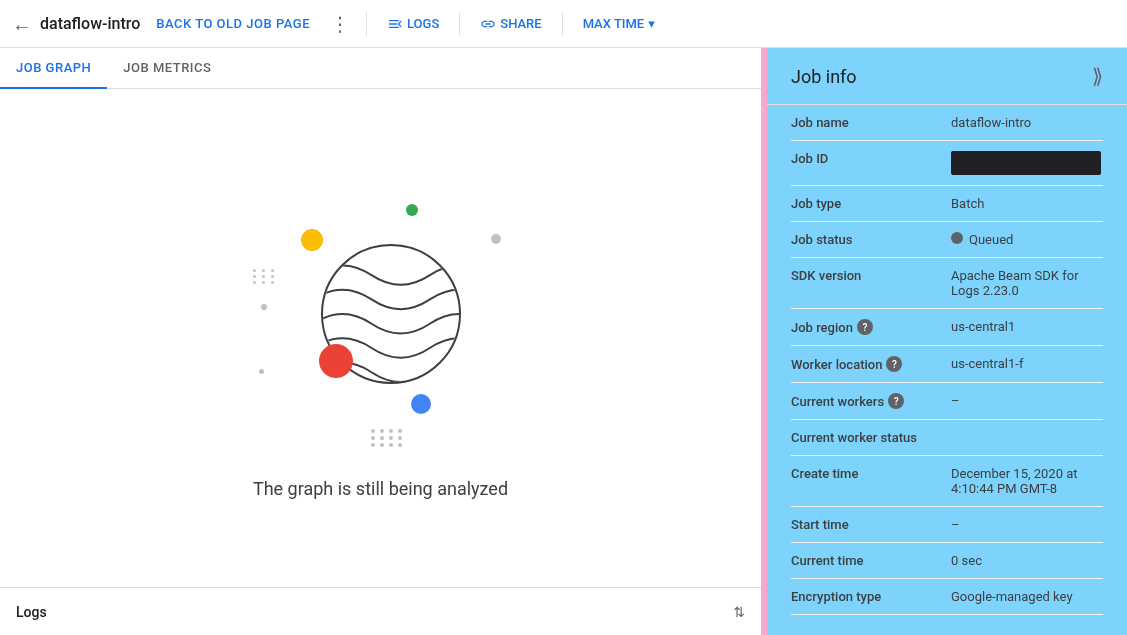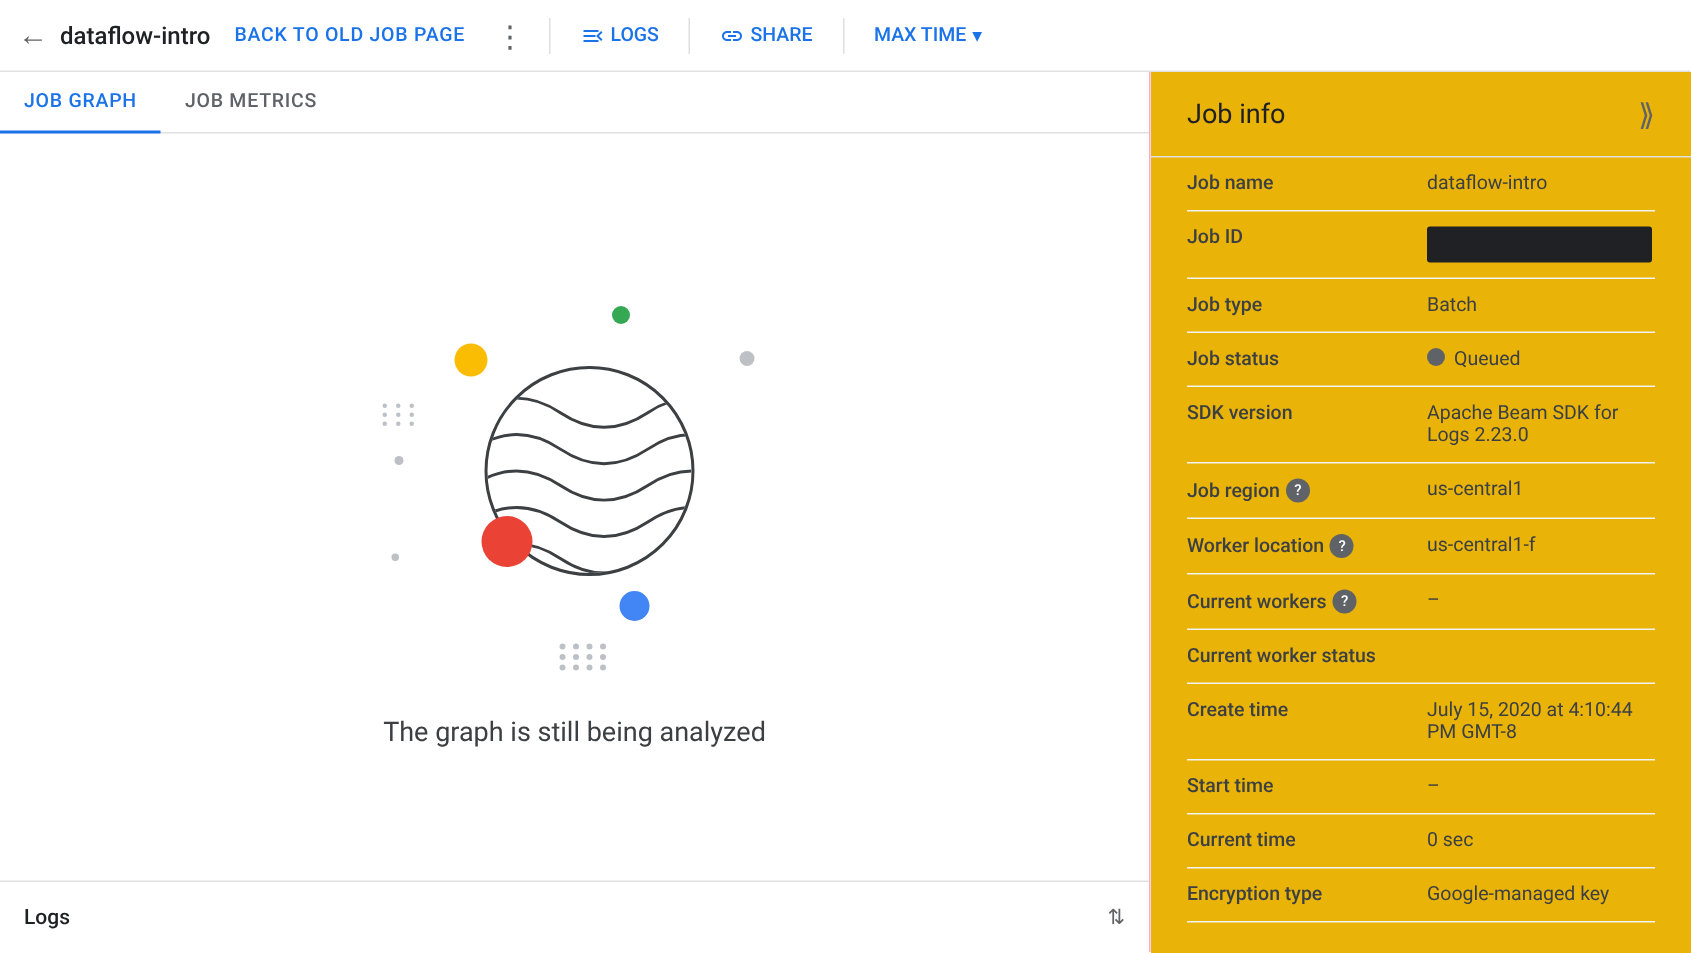--- a/index.html
+++ b/index.html
@@ -20,21 +20,21 @@
     }
     .dots-btn { color: #5f6368; cursor: pointer; font-size: 20px; padding: 0 4px; display: flex; align-items: center; }
     .top-bar-divider { height: 24px; width: 1px; background: #e0e0e0; margin: 0 4px; }
     .top-bar-icon-btn { display: flex; align-items: center; gap: 4px; color: #1a73e8; font-size: 13px; font-weight: 500; cursor: pointer; padding: 0 8px; text-transform: uppercase; }
     .share-icon-svg { width: 16px; height: 16px; }
 
     
     .main-content { display: flex; flex: 1; overflow: hidden; }
 
     
-    .left-panel { flex: 1; display: flex; flex-direction: column; border-right: 1px solid #f9a8d4; overflow: hidden; }
+    .left-panel { flex: 1; display: flex; flex-direction: column; border-right: 6px solid #f9a8d4; overflow: hidden; }
 
     
     .tabs { display: flex; border-bottom: 1px solid #e0e0e0; flex-shrink: 0; }
     .tab {
       padding: 12px 16px; font-size: 13px; font-weight: 500; color: #5f6368;
       cursor: pointer; text-transform: uppercase; letter-spacing: 0.5px;
       border-bottom: 2px solid transparent; margin-bottom: -1px;
     }
     .tab.active { color: #1a73e8; border-bottom: 2px solid #1a73e8; }
 
@@ -68,21 +68,21 @@
 
     
     .logs-bar {
       display: flex; align-items: center; justify-content: space-between;
       padding: 0 16px; height: 48px; border-top: 1px solid #e0e0e0;
       font-size: 14px; font-weight: 500; color: #202124; flex-shrink: 0;
     }
     .logs-expand { color: #5f6368; cursor: pointer; }
 
     
-    .right-panel { width: 360px; flex-shrink: 0; overflow-y: auto; background: #eab308; }
+    .right-panel { width: 360px; flex-shrink: 0; overflow-y: auto; background: #7dd3fc; }
     .right-panel-header {
       display: flex; align-items: center; justify-content: space-between;
       padding: 16px 24px; border-bottom: 1px solid #e0e0e0; flex-shrink: 0;
     }
     .right-panel-title { font-size: 18px; font-weight: 400; color: #202124; }
     .panel-close-icon { color: #5f6368; cursor: pointer; font-size: 20px; }
 
     
     .info-table { padding: 0 24px; }
     .info-row {
@@ -261,21 +261,21 @@
         <div class="info-row">
           <div class="info-label">Current workers<span class="help-icon">?</span></div>
           <div class="info-value">–</div>
         </div>
         <div class="info-row">
           <div class="info-label">Current worker status</div>
           <div class="info-value"></div>
         </div>
         <div class="info-row">
           <div class="info-label">Create time</div>
-          <div class="info-value">July 15, 2020 at 4:10:44 PM GMT-8</div>
+          <div class="info-value">December 15, 2020 at 4:10:44 PM GMT-8</div>
         </div>
         <div class="info-row">
           <div class="info-label">Start time</div>
           <div class="info-value">–</div>
         </div>
         <div class="info-row">
           <div class="info-label">Current time</div>
           <div class="info-value">0 sec</div>
         </div>
         <div class="info-row">

